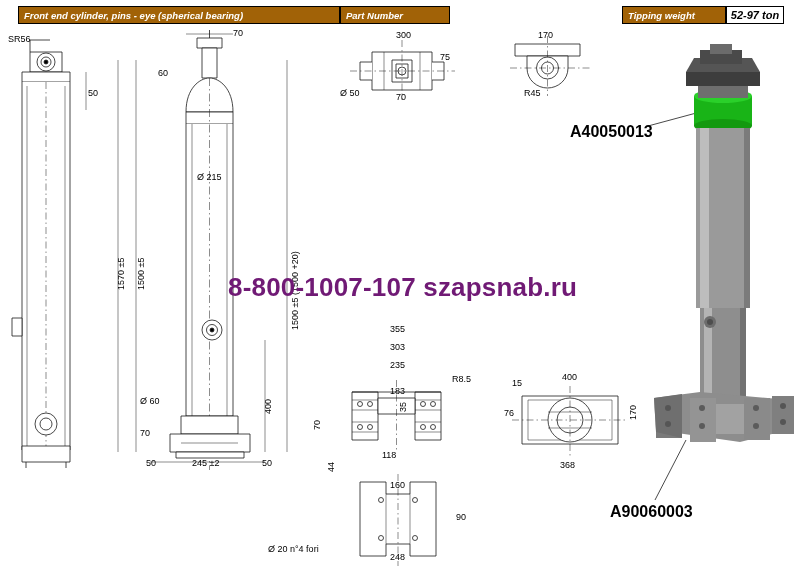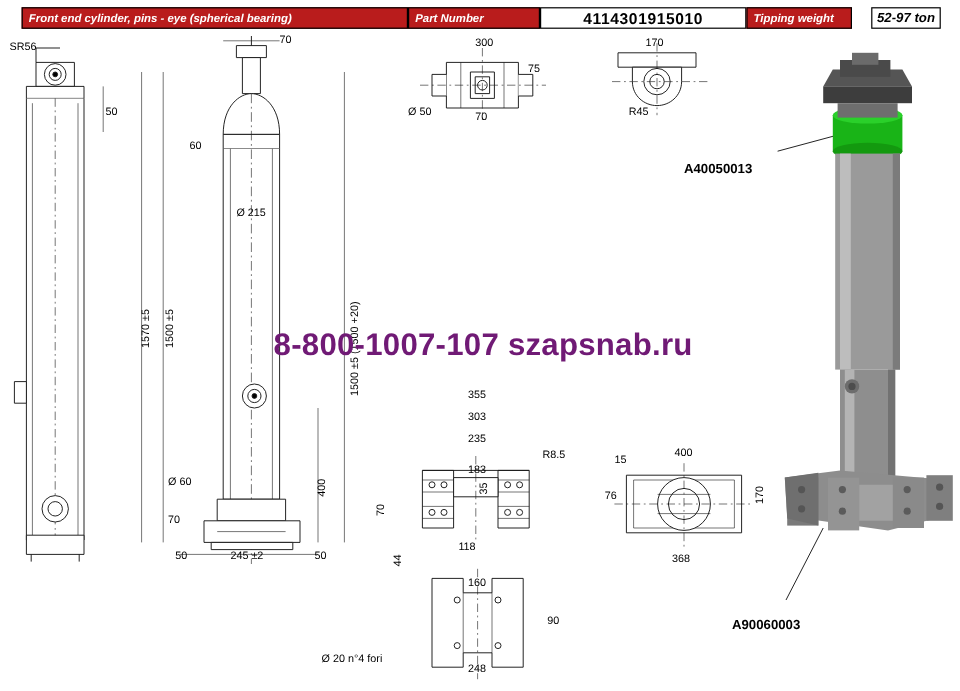--- a/index.html
+++ b/index.html
@@ -9,54 +9,51 @@
     font-family:"Liberation Sans", sans-serif;
     color:#111;
     overflow:hidden;
     position:relative;
   }
   #sheet{position:absolute;left:0;top:0;width:800px;height:576px;}
   
   .hdr{position:absolute;left:18px;top:6px;width:766px;height:18px;}
   .hdr-cell{position:absolute;top:0;height:18px;box-sizing:border-box;
             border:1px solid #000;display:flex;align-items:center;}
-  .hdr-black{background:#b91c1c;color:#fff;}
+  .hdr-black{background:#a16207;color:#fff;}
   .hdr-white{background:#fff;color:#000;}
   .hdr-txt{font-size:9.5px;font-weight:bold;font-style:italic;white-space:nowrap;padding:0 5px;}
   .hdr-num{font-size:13px;font-weight:bold;letter-spacing:.5px;white-space:nowrap;width:100%;text-align:center;}
   .hdr-tip{font-size:11px;font-weight:bold;white-space:nowrap;width:100%;text-align:center;font-style:italic;}
   
   .phone{
     position:absolute;left:228px;top:272px;
     font-size:26px;font-weight:bold;color:#701a75;
     white-space:nowrap;letter-spacing:.2px;
   }
   
-  .callout{position:absolute;font-size:11px;font-weight:bold;color:#000;white-space:nowrap;margin-top:12px;}
+  .callout{position:absolute;font-size:16px;font-weight:bold;color:#000;white-space:nowrap;}
   
   .dim{position:absolute;font-size:9px;color:#000;white-space:nowrap;}
   .dim.rot{transform-origin:0 0;transform:rotate(-90deg);}
   svg{position:absolute;left:0;top:0;}
 </style>
 </head>
 <body>
 
 <div id="sheet">
 
   <div class="hdr">
     <div class="hdr-cell hdr-black" style="left:0;width:322px;">
       <span class="hdr-txt">Front end cylinder, pins - eye (spherical bearing)</span>
     </div>
     <div class="hdr-cell hdr-black" style="left:322px;width:110px;">
       <span class="hdr-txt">Part Number</span>
     </div>
-    <div class="hdr-cell hdr-white" style="left:432px;width:172px;">
-      <span class="hdr-num">4114301915010</span>
-    </div>
-    <div class="hdr-cell hdr-black" style="left:604px;width:88px;">
+    <div class="hdr-cell hdr-black" style="left:604px;width:104px;">
       <span class="hdr-txt">Tipping weight</span>
     </div>
     <div class="hdr-cell hdr-white" style="left:708px;width:58px;">
       <span class="hdr-tip">52-97 ton</span>
     </div>
   </div>
 
   <svg width="800" height="576" viewBox="0 0 800 576">
     <g stroke="#1a1a1a" fill="none" stroke-width="0.8">
 
@@ -223,21 +220,21 @@
       <circle cx="783" cy="406" r="3" fill="#555"></circle>
       <circle cx="783" cy="422" r="3" fill="#555"></circle>
       <polygon points="716,404 744,404 744,434 716,434" fill="#a2a2a2"></polygon>
     </g>
   </svg>
 
   <div class="dim" style="left:8px;top:34px;">SR56</div>
   <div class="dim" style="left:88px;top:88px;">50</div>
 
   <div class="dim" style="left:233px;top:28px;">70</div>
-  <div class="dim" style="left:158px;top:68px;margin-top:48px;">60</div>
+  <div class="dim" style="left:158px;top:68px;">60</div>
   <div class="dim" style="left:197px;top:172px;">Ø 215</div>
   <div class="dim rot" style="left:116px;top:290px;">1570 ±5</div>
   <div class="dim rot" style="left:136px;top:290px;">1500 ±5</div>
   <div class="dim rot" style="left:290px;top:330px;">1500 ±5 (1500 +20)</div>
   <div class="dim rot" style="left:263px;top:414px;">400</div>
   <div class="dim" style="left:140px;top:376px;margin-top:20px;">Ø 60</div>
   <div class="dim" style="left:140px;top:428px;">70</div>
   <div class="dim" style="left:146px;top:458px;">50</div>
   <div class="dim" style="left:192px;top:458px;">245 ±2</div>
   <div class="dim" style="left:262px;top:458px;">50</div>

